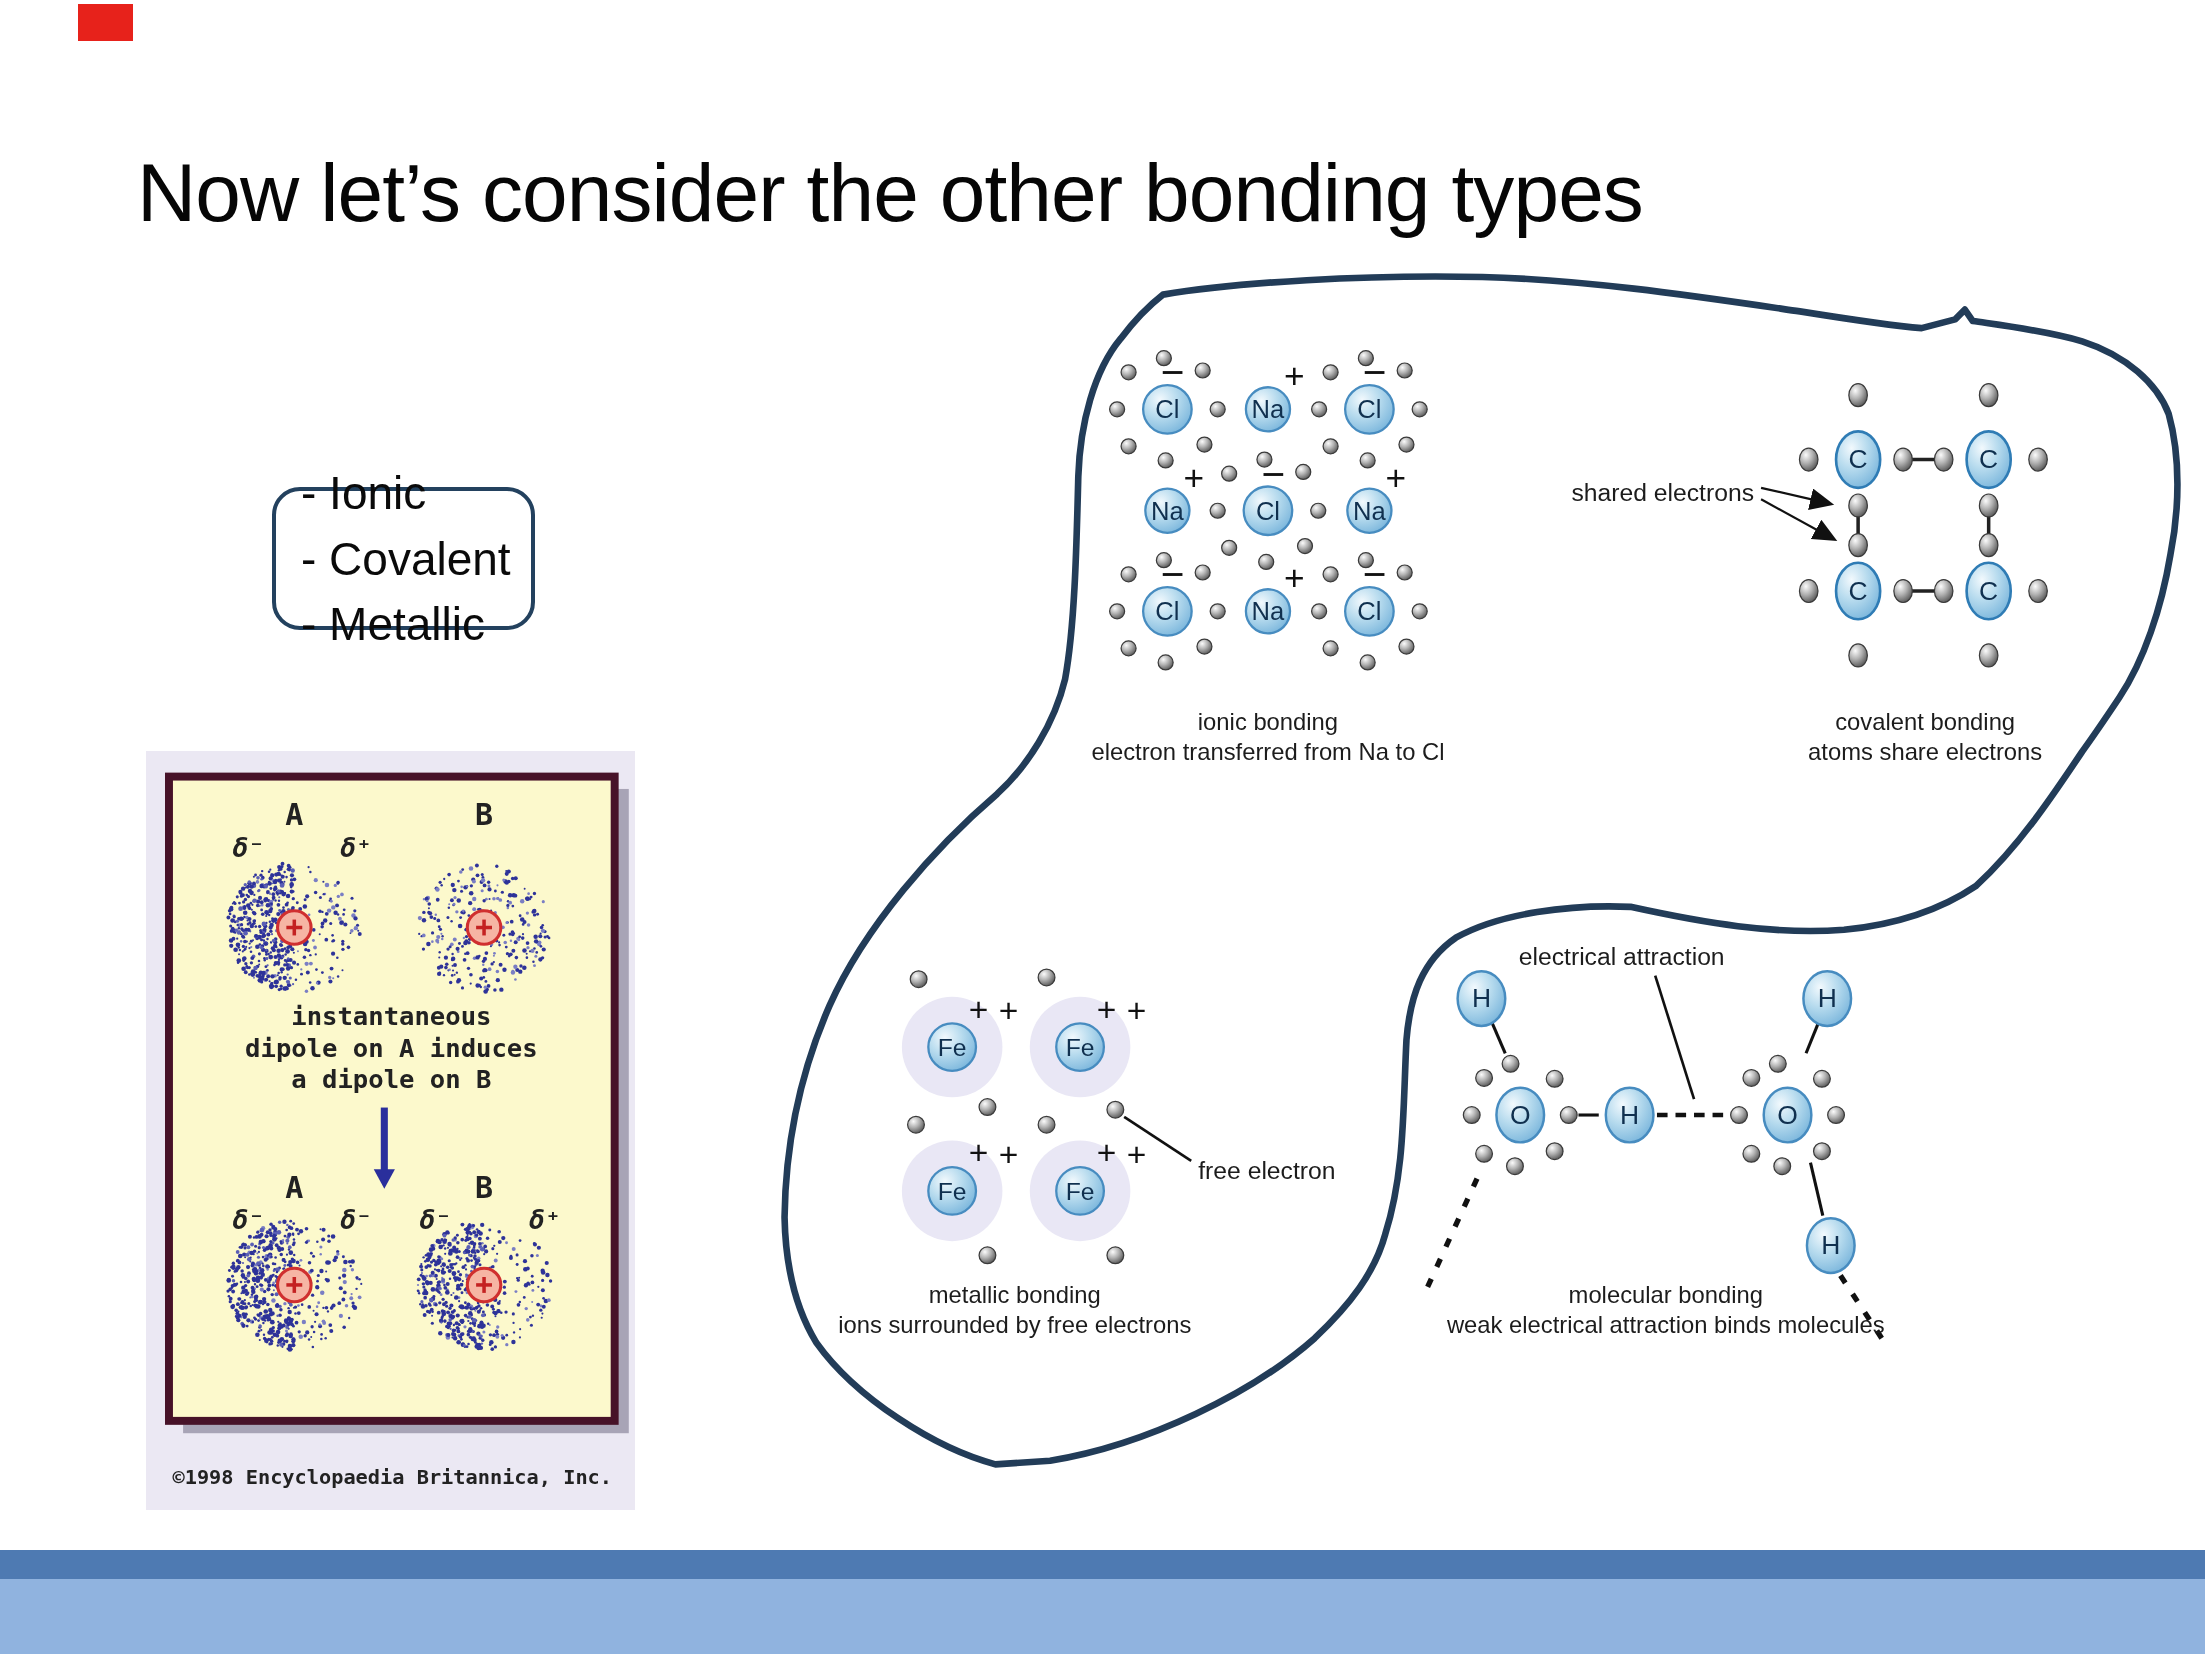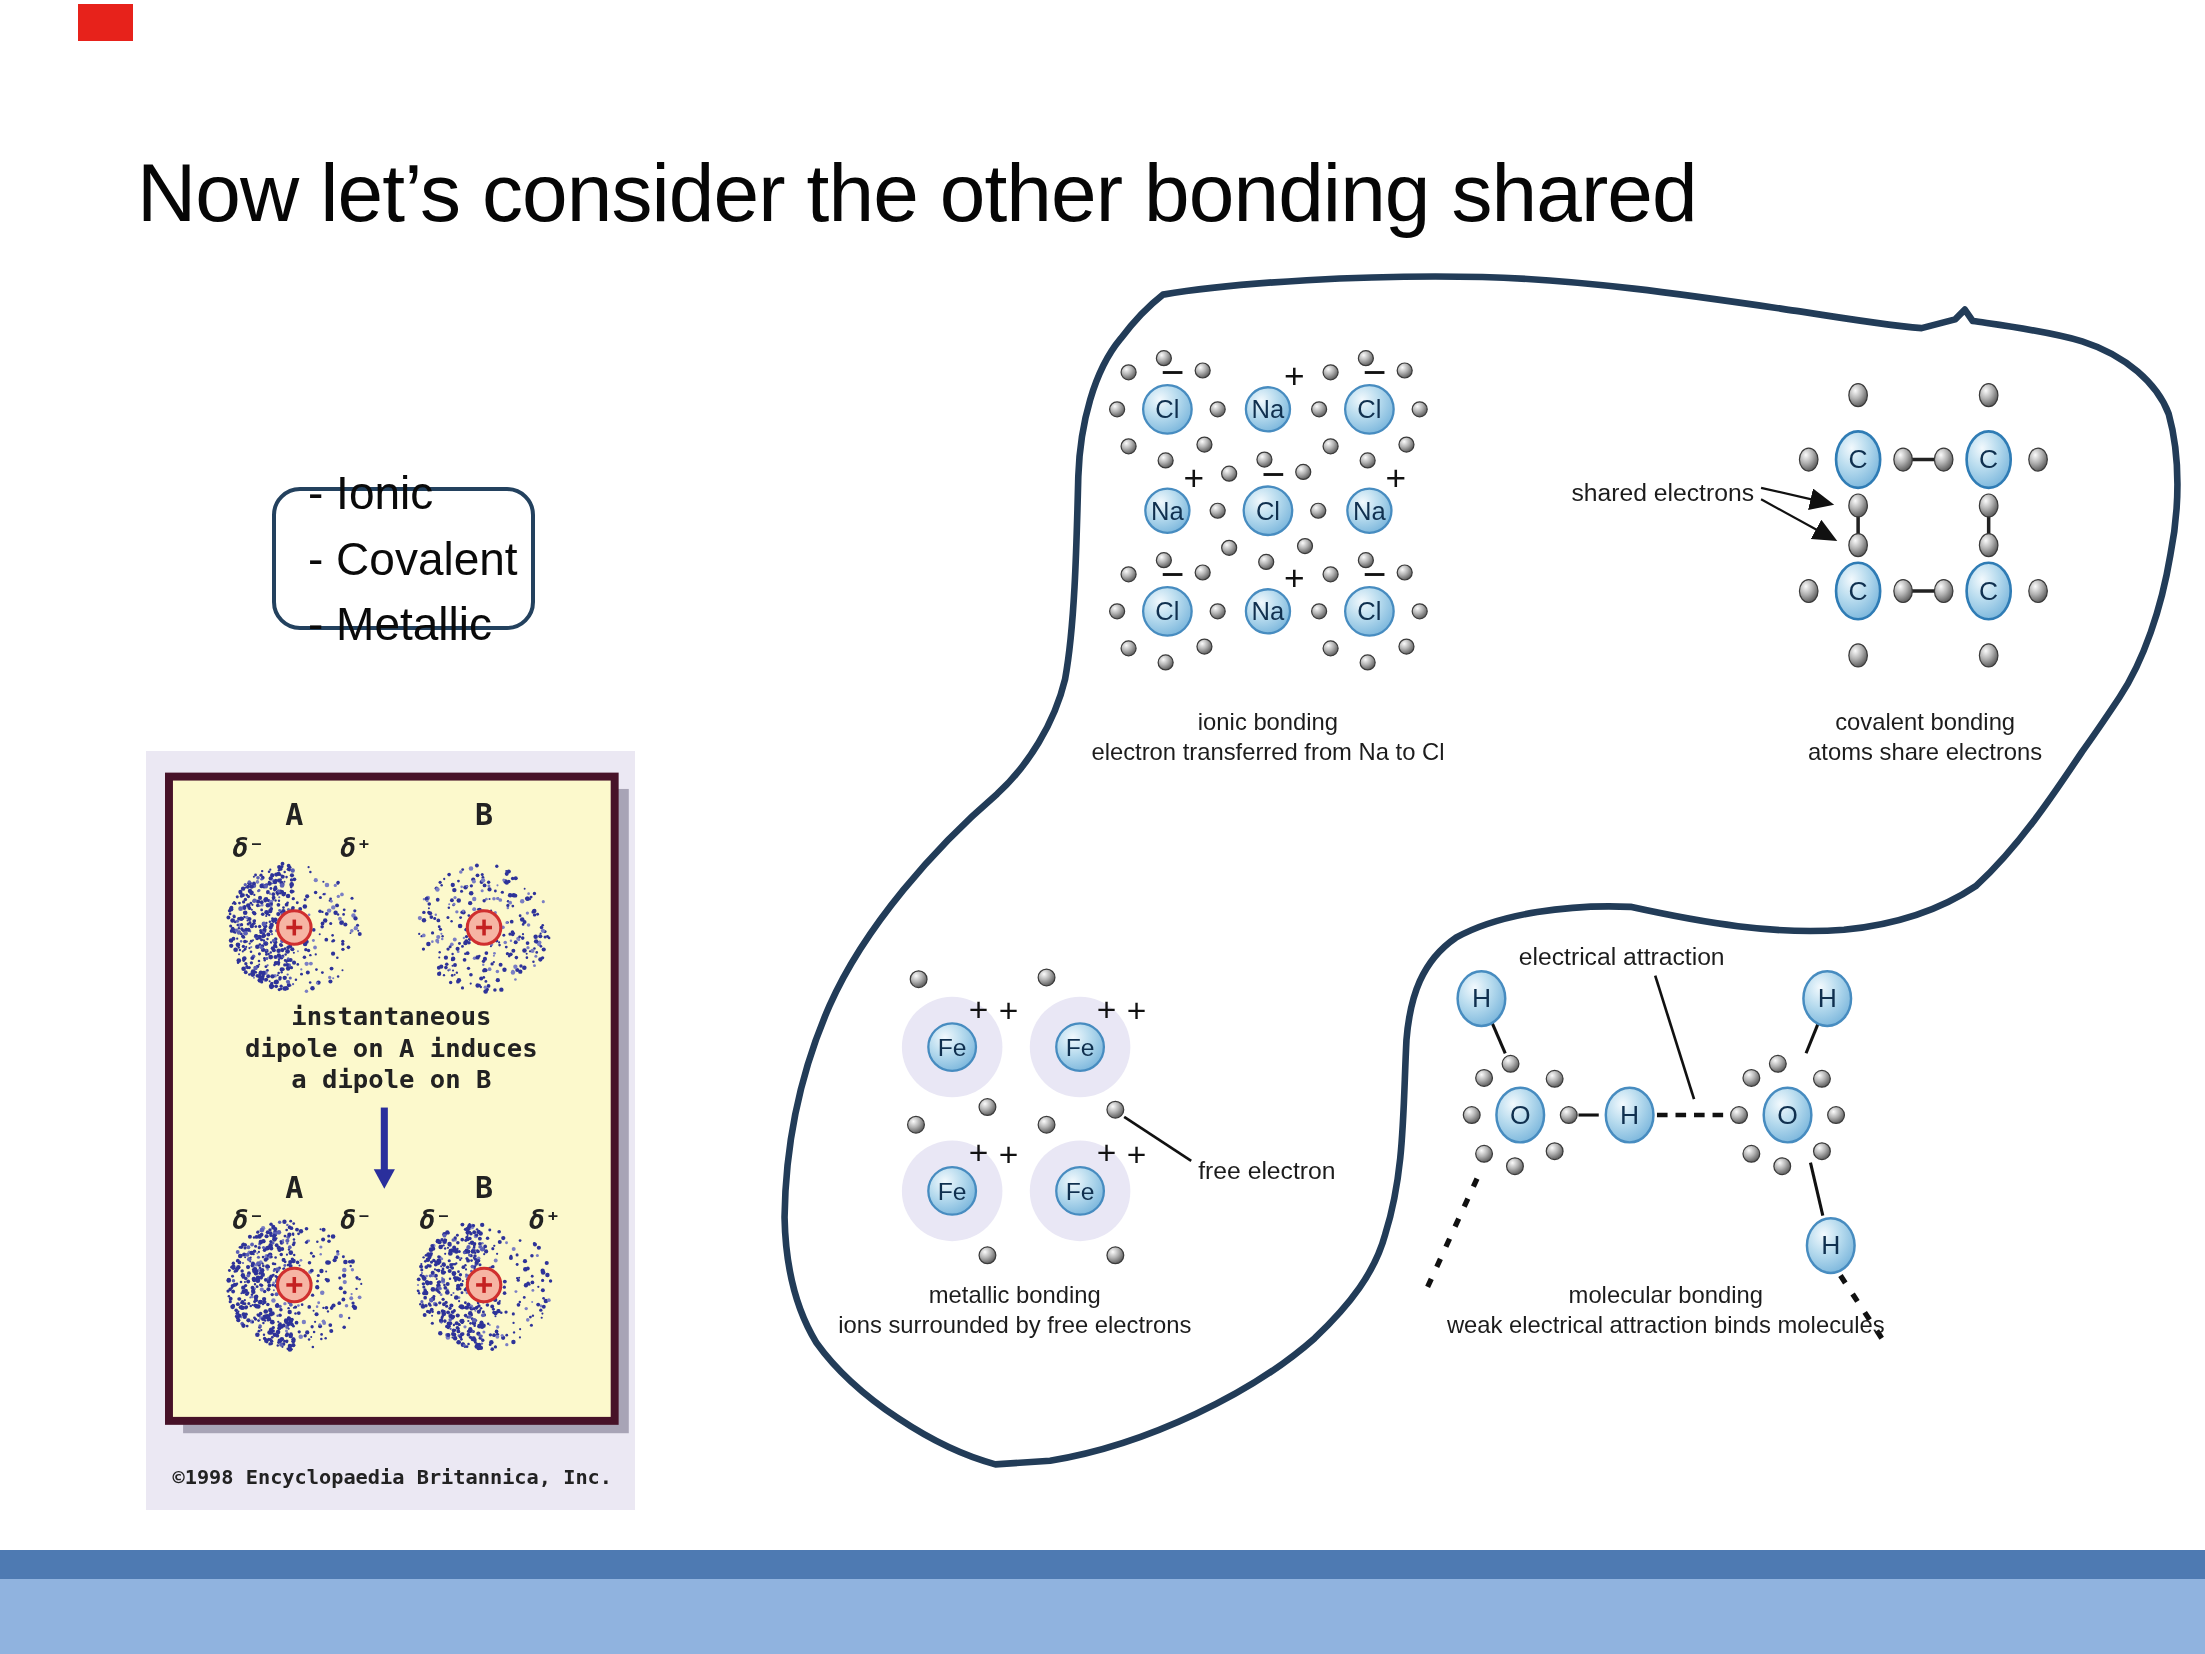--- a/index.html
+++ b/index.html
@@ -3,41 +3,41 @@
 <meta charset="utf-8">
 <style>
   html,body{margin:0;padding:0;background:#888;}
   .slide{position:relative;width:2206px;height:1654px;background:#ffffff;overflow:hidden;
          font-family:"Liberation Sans",sans-serif;}
   .red-mark{position:absolute;left:78px;top:3.5px;width:55px;height:37px;}
   .title{position:absolute;left:137px;top:146px;font-size:82px;color:#060606;white-space:nowrap;letter-spacing:-0.9px;}
   .bullet{position:absolute;left:58px;top:378px;font-size:46px;color:#0a0a0a;white-space:nowrap;}
   .type-box{position:absolute;left:272px;top:487px;width:263px;height:143px;border:4.4px solid #23415e;
             border-radius:28px;box-sizing:border-box;display:flex;flex-direction:column;
-            justify-content:center;gap:19.4px;padding-left:32px;background:#fff;}
+            justify-content:center;gap:19.4px;padding-left:25px;background:#fff;}
   .type-box .item{font-size:46px;color:#0a0a0a;line-height:1;}
   .main-svg{position:absolute;left:0;top:0;}
   .brit-svg{position:absolute;left:146px;top:751px;}
   .bar{position:absolute;left:0;width:2206px;}
   .bar.dark{top:1550px;height:29px;}
   .bar.light{top:1579px;height:75px;}
   text{font-family:"Liberation Sans",sans-serif;}
   .cap{font-size:27px;fill:#1c1c1c;}
   .lbl{font-size:28px;fill:#1c1c1c;}
   .sym{fill:#10304f;}
   .brit-txt{font-family:"DejaVu Sans Mono","Liberation Mono",monospace;font-weight:bold;fill:#222;}
 </style>
 </head>
 <body>
 
 <div class="slide">
 
   <div class="red-mark" style="background: rgb(231, 34, 27);"></div>
 
-  <div class="title">Now let’s consider the other bonding shared</div>
+  <div class="title">Now let’s consider the other bonding types</div>
 
   <div class="type-box">
     <div class="item">- Ionic</div>
     <div class="item">- Covalent</div>
     <div class="item">- Metallic</div>
   </div>
 
   <svg class="brit-svg" width="489" height="759" viewBox="0 0 554 860">
     <rect x="0" y="0" width="554" height="860" fill="#ebe8f3"></rect>
     <rect x="42" y="43" width="505" height="730" fill="#a8a4b6"></rect>

